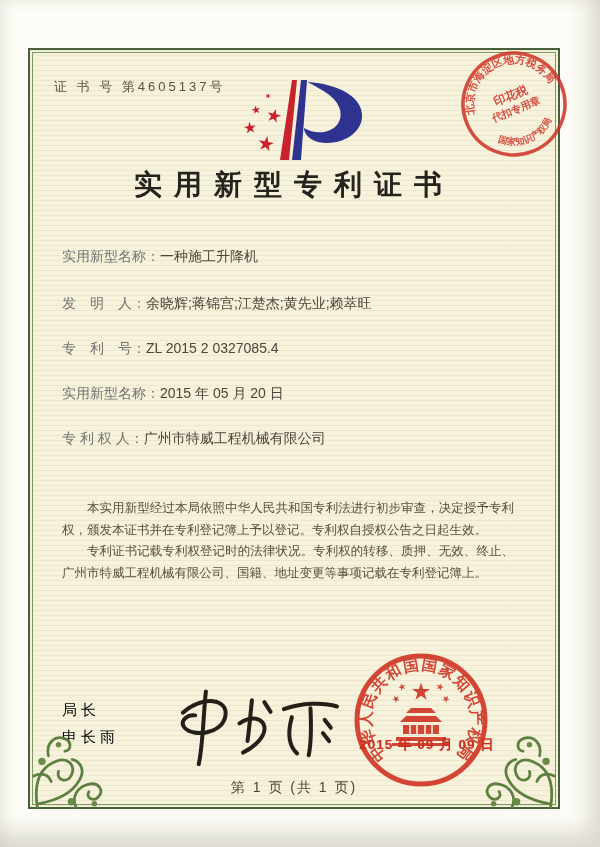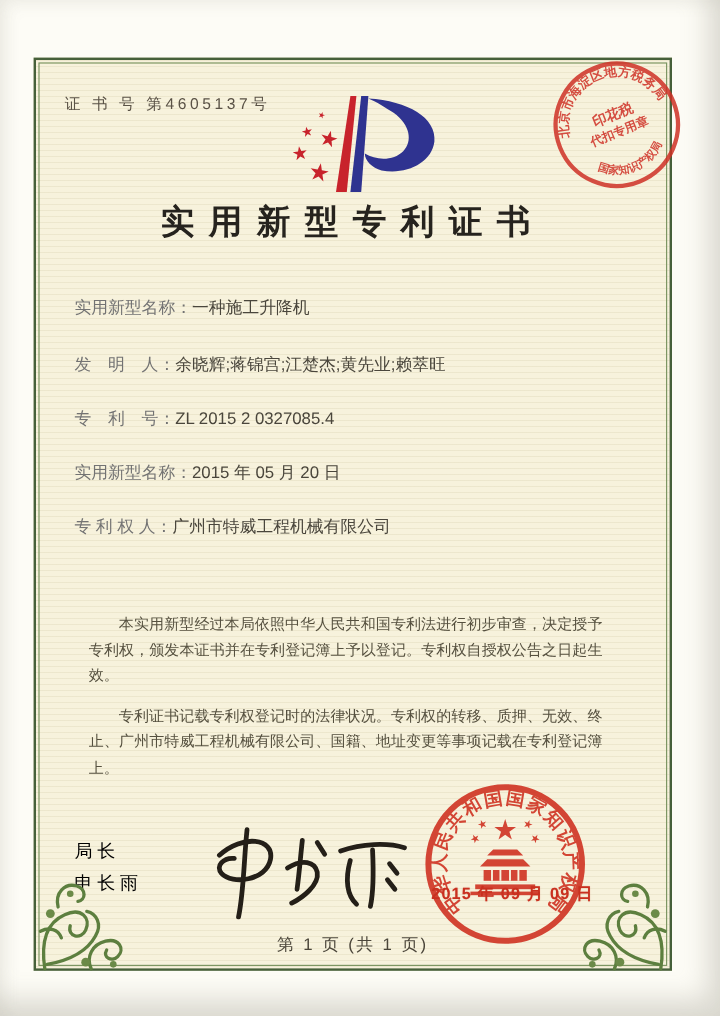--- a/index.html
+++ b/index.html
@@ -17,21 +17,21 @@
   }
   .frame-inner{position:absolute;inset:2px;border:1px solid #7d9663;pointer-events:none;}
   .abs{position:absolute;}
   .certno{left:54px;top:78px;font-size:13px;letter-spacing:3px;color:#5a5246;}
   .logo{left:222px;top:76px;width:160px;height:88px;}
   .title{left:0;right:12px;top:166px;text-align:center;font-size:28px;font-weight:bold;color:#26231e;letter-spacing:12px;}
   .field{left:62px;right:60px;font-size:14px;color:#433f36;white-space:nowrap;}
   .flabel{color:#737373;}
   .fvalue{color:#4a463c;}
   .paras{left:62px;width:452px;top:498px;font-size:12.5px;line-height:21.5px;color:#55503f;text-align:justify;}
-  .paras p{margin:12px;text-indent:2em;}
+  .paras p{margin:0;text-indent:2em;}
   .signer{left:62px;top:696px;font-size:15px;line-height:27px;color:#000000;letter-spacing:4px;}
   .sig-svg{left:158px;top:676px;width:195px;height:100px;}
   .seal-wrap{left:346px;top:645px;width:150px;height:150px;opacity:.92;}
   .seal-date{left:342px;top:736px;width:170px;text-align:center;color:#c9301f;font-size:13.5px;letter-spacing:1px;font-weight:bold;text-shadow:0 0 1px rgba(201,48,31,.4);}
   .corner-stamp{left:458px;top:48px;width:112px;height:112px;transform:rotate(-22deg);opacity:.85;}
   .ornL{left:30px;bottom:36px;width:92px;height:92px;}
   .ornR{right:42px;bottom:36px;width:92px;height:92px;transform:scaleX(-1);}
   .footer{left:0;right:12px;top:779px;text-align:center;font-size:14px;color:#4b463a;letter-spacing:2px;}
   svg{display:block;}
 </style>

